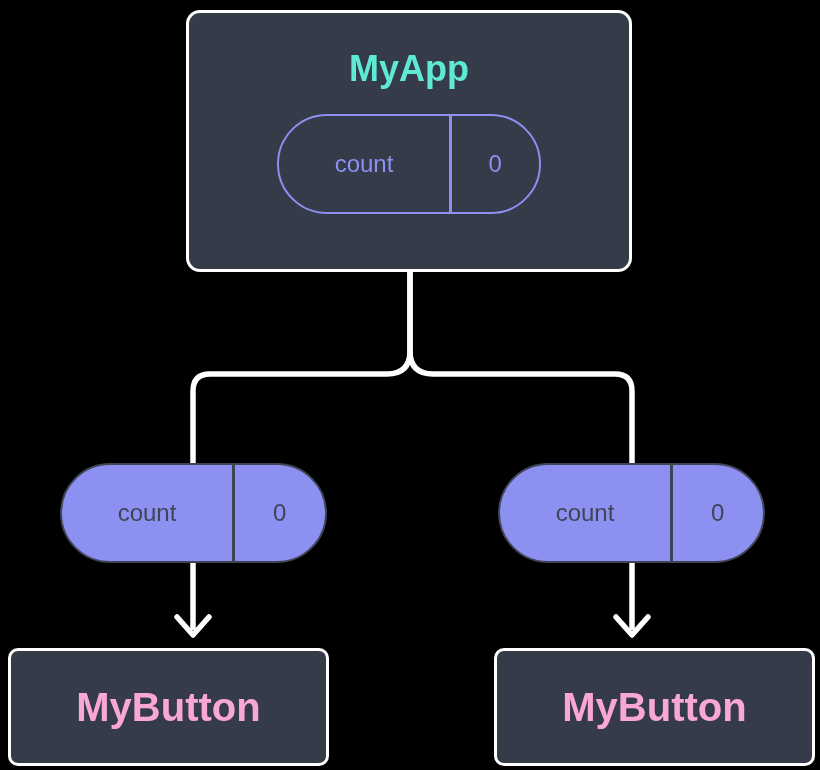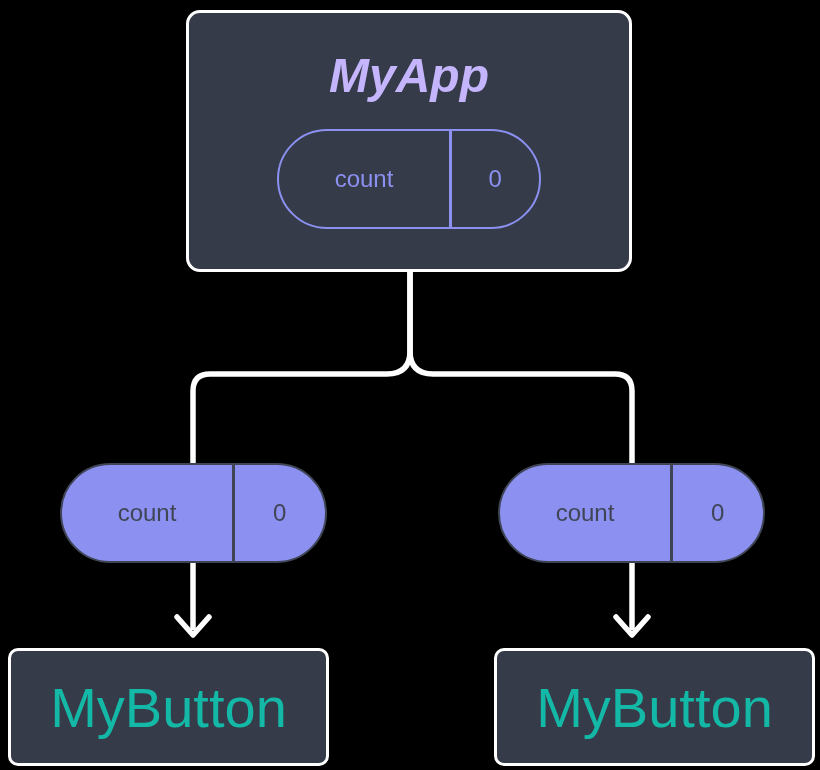--- a/index.html
+++ b/index.html
@@ -42,40 +42,39 @@
     left: 186px; top: 10px;
     width: 446px; height: 262px;
     border-radius: 14px;
     display: flex;
     flex-direction: column;
     align-items: center;
     padding-top: 34px;
     gap: 24px;
   }
   .node-title {
-    color: #c4b5fd;
-    font-size: 48px;
+    color: #5eead4;
+    font-size: 36px;
     font-weight: 700;
     line-height: 1.2;
-    font-style: italic;
   }
   .node.child {
     width: 321px; height: 118px;
     top: 648px;
     border-radius: 10px;
     display: flex;
     align-items: center;
     justify-content: center;
   }
   .node.child.pos-left  { left: 8px; }
   .node.child.pos-right { left: 494px; }
   .child-title {
-    color: #14b8a6;
-    font-size: 56px;
-    font-weight: 400;
+    color: #f9a8d4;
+    font-size: 40px;
+    font-weight: 700;
   }
   .pill {
     display: flex;
     align-items: stretch;
     box-sizing: border-box;
     border-radius: 52px;
   }
   .pill .cell {
     display: flex;
     align-items: center;

